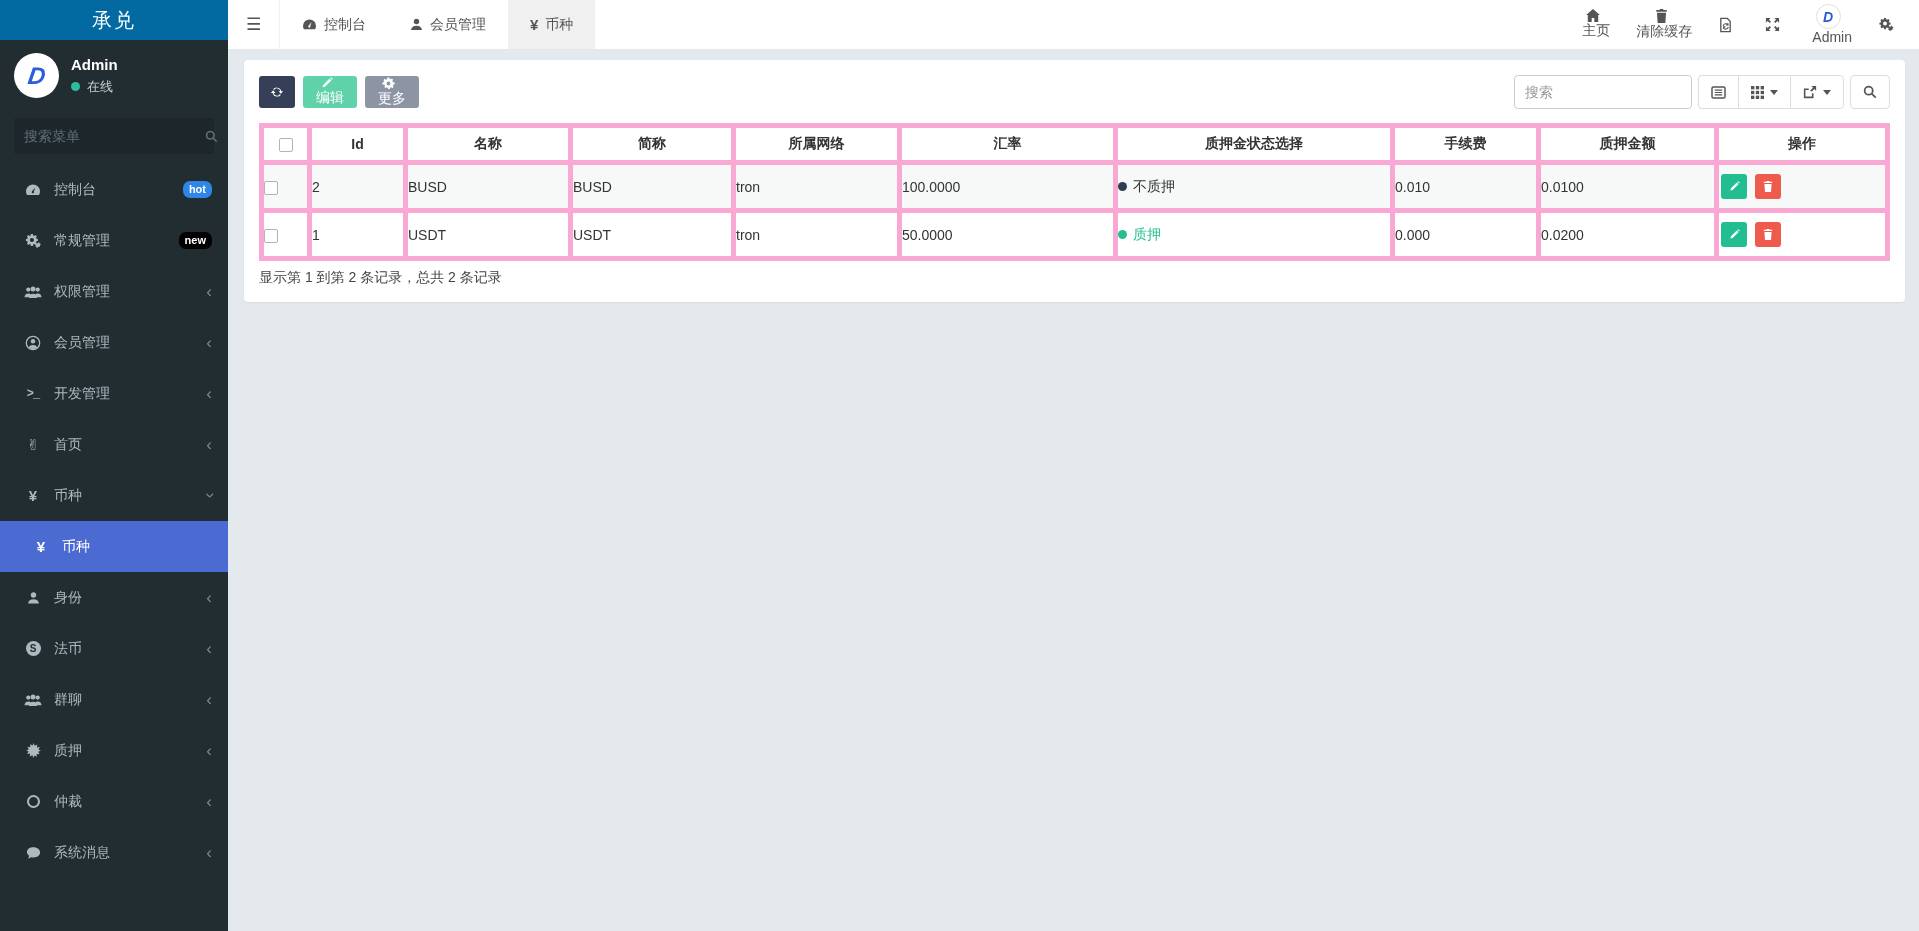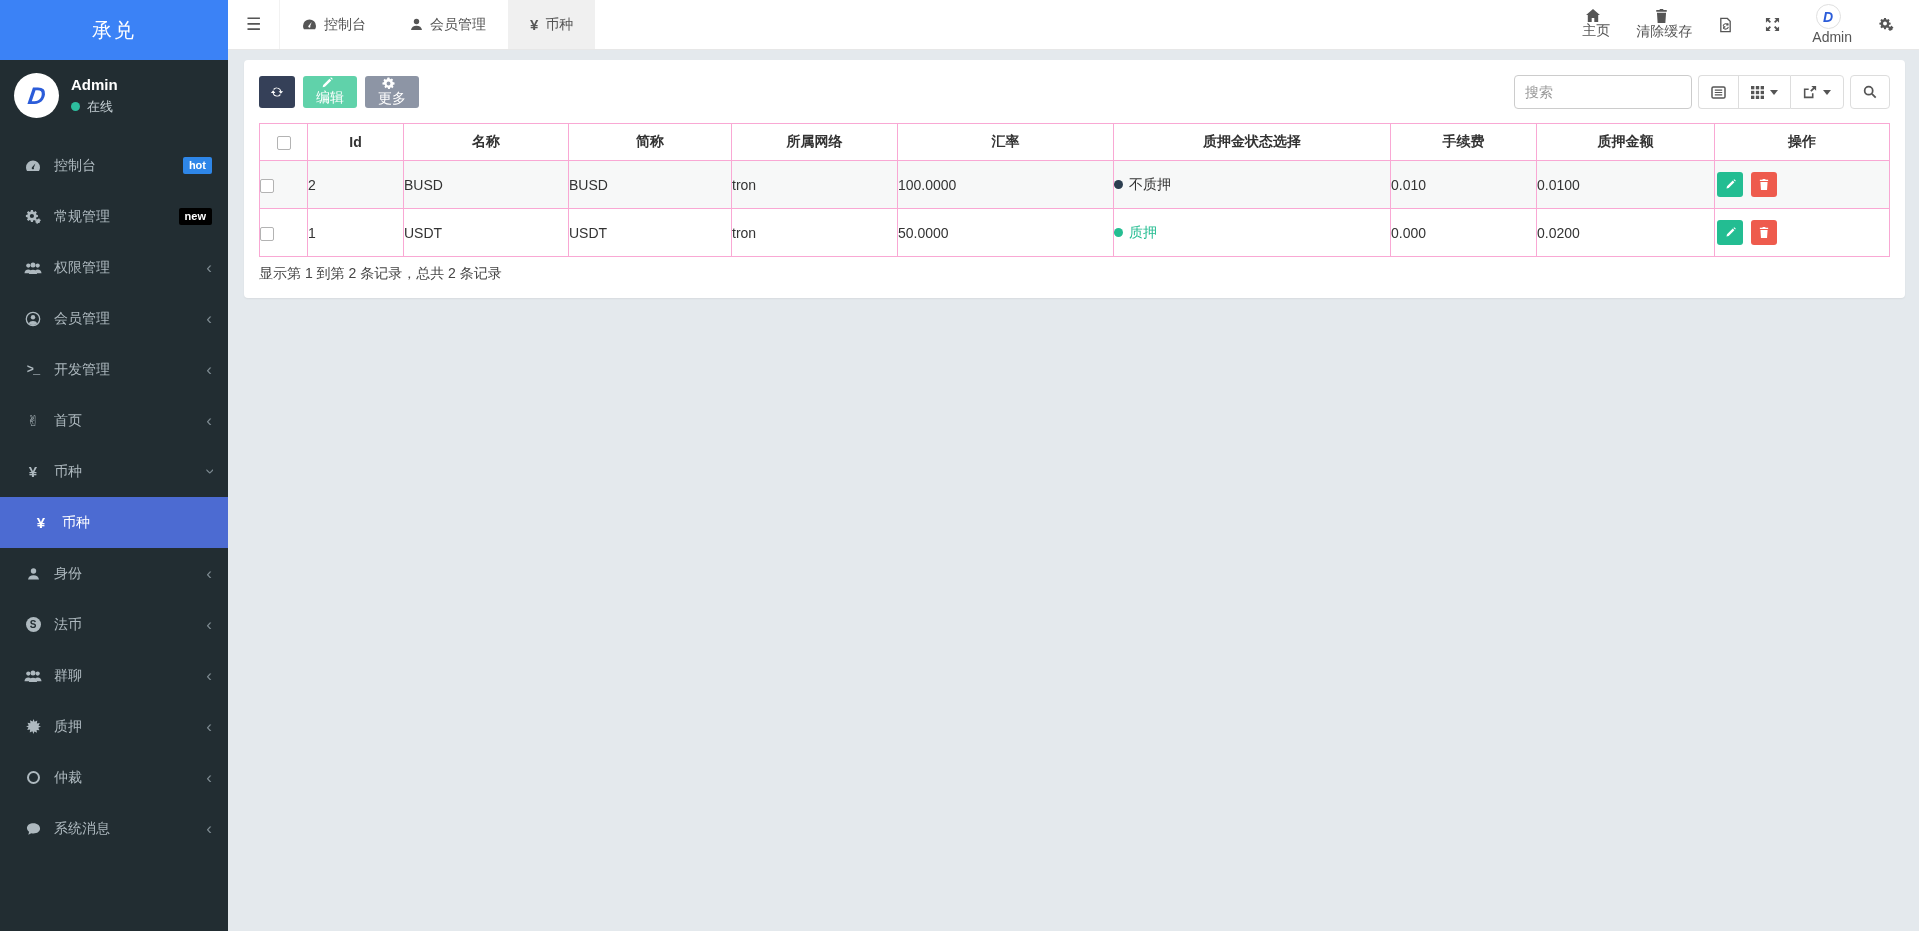--- a/index.html
+++ b/index.html
@@ -1,41 +1,41 @@
 <!DOCTYPE html>
 <html><head>
 <meta charset="utf-8">
 <style>
   * { margin:0; padding:0; box-sizing:border-box; }
   html,body { width:1919px; height:931px; overflow:hidden;
     font-family:"Liberation Sans","DejaVu Sans",sans-serif; font-size:14px; color:#333; background:#e4e9ed; }
 
   
   .sidebar { position:fixed; left:0; top:0; width:228px; height:931px; background:#222d32; z-index:30; }
-  .brand { height:60px; background:#3b82f6; color:#fff; display:flex; align-items:center; justify-content:center;
+  .brand { height:40px; background:#0369a1; color:#fff; display:flex; align-items:center; justify-content:center;
     font-size:20px; letter-spacing:2px; }
   .user-panel { display:flex; align-items:center; padding:13px 14px 12px 14px; }
   .avatar { width:45px; height:45px; border-radius:50%; background:#fff; display:flex; align-items:center; justify-content:center;
     font-size:24px; font-weight:bold; font-style:italic; color:#2b5cd9; flex:0 0 45px; }
   .avatar span { transform:skewX(-8deg); }
   .user-info { margin-left:12px; }
   .user-name { color:#fff; font-weight:bold; font-size:15px; margin-bottom:5px; }
   .user-status { color:#c6d0d5; font-size:13px; display:flex; align-items:center; }
   .dot { width:9px; height:9px; border-radius:50%; display:inline-block; margin-right:7px; }
   .dot.online { background:#2dbd9e; }
   .menu-search { margin:8px 14px 4px 14px; background:#1d262b; border-radius:3px; height:36px;
     display:flex; align-items:center; padding:0 10px; }
   .menu-search input { flex:1; background:transparent; border:none; outline:none; color:#aeb9bf; font-size:14px; font-family:inherit; }
   .menu-search input::placeholder { color:#5f7078; }
   .menu-search .s-ico { color:#5f7078; display:flex; }
   .menu { list-style:none; margin-top:10px; }
   .menu-item { height:51px; display:flex; align-items:center; padding:0 16px 0 20px; color:#aeb9bf; cursor:pointer; }
   .menu-item .mi-icon { width:26px; display:flex; justify-content:center; align-items:center; flex:0 0 26px; }
   .menu-item .mi-label { margin-left:8px; white-space:nowrap; }
-  .menu-item .badge { margin-left:auto; font-size:11px; font-weight:bold; color:#fff; border-radius:2px; padding:3px 6px; line-height:1; }
+  .menu-item .badge { margin-left:auto; font-size:11px; font-weight:bold; color:#fff; border-radius:7px; padding:3px 6px; line-height:1; }
   .badge.b-hot { background:#2e86e8; }
   .badge.b-new { background:#000000; }
   .chev { margin-left:auto; color:#7d8a91; font-size:17px; line-height:1; display:inline-block; }
   .chev.down { transform:rotate(-90deg); }
   .menu-item.active-sub { background:#4c6bd2; color:#fff; padding-left:28px; }
   .yen { font-weight:bold; font-size:15px; }
   .term { font-family:"Liberation Mono","DejaVu Sans Mono",monospace; font-weight:bold; font-size:12px; letter-spacing:-1px; }
   .circle-o { width:13px; height:13px; border:2px solid currentColor; border-radius:50%; display:inline-block; }
   .skype-s { width:15px; height:15px; border-radius:50%; background:currentColor; display:flex; align-items:center; justify-content:center; }
   .skype-s i { font-style:normal; color:#222d32; font-size:10px; font-weight:bold; line-height:1; }
@@ -75,21 +75,21 @@
   .wbtn { height:34px; background:#fff; border:1px solid #ddd; display:flex; align-items:center; justify-content:center;
     padding:0 12px; cursor:pointer; color:#555; }
   .btn-group .wbtn { border-right-width:0; }
   .btn-group .wbtn:first-child { border-radius:4px 0 0 4px; }
   .btn-group .wbtn:last-child { border-radius:0 4px 4px 0; border-right-width:1px; }
   .wbtn.single { border-radius:4px; margin-left:6px; border-right-width:1px; }
   .caret { width:0; height:0; border-left:4px solid transparent; border-right:4px solid transparent; border-top:5px solid #555; margin-left:6px; }
 
   
   table { width:100%; border-collapse:collapse; margin-top:14px; table-layout:fixed; }
-  th, td { border:1px solid #f9a8d4; font-size:14px; }
+  th, td { border:5px solid #f9a8d4; font-size:14px; }
   th { height:37px; font-weight:bold; color:#333; background:#fff; }
   td { height:48px; color:#333; }
   tr.striped td { background:#f7f8f8; }
   .cb { width:14px; height:14px; border:1px solid #b3b3b3; border-radius:2px; background:#fff; display:inline-block; vertical-align:middle; cursor:pointer; }
   .status { display:inline-flex; align-items:center; }
   .status .dot { margin-right:6px; }
   .status.dark .dot { background:#2c3e50; }
   .status.dark { color:#333; }
   .status.green .dot { background:#26bd92; }
   .status.green { color:#26bd92; }
@@ -114,20 +114,29 @@
       </div>
     <div class="user-info">
       <div class="user-name">Admin</div>
       <div class="user-status">
         <span class="dot online"></span>
         <span>在线</span>
       </div>
     </div>
   </div>
 
+  <div class="menu-search">
+    <input type="text" placeholder="搜索菜单" style="">
+    <span class="s-ico">
+      <svg width="13" height="13" viewBox="0 0 16 16" fill="none" stroke="currentColor" stroke-width="2">
+          <circle cx="6.5" cy="6.5" r="4.6"></circle>
+          <path d="M10.2 10.2l4.3 4.3"></path>
+        </svg>
+    </span>
+  </div>
 
   <ul class="menu">
     <li class="menu-item">
       <span class="mi-icon">
         <svg width="16" height="14" viewBox="0 0 16 14" fill="currentColor">
             <path d="M8 1.5A7 7 0 0 0 1 8.5c0 1.3.36 2.5 1 3.5h12a7 7 0 0 0 1-3.5 7 7 0 0 0-7-7zm.95 8.4a1.35 1.35 0 0 1-1.9 0c-.53-.53-.43-1.1.15-1.9l3.2-3.6-1.75 4.5c.46.33.62.68.3 1z"></path>
           </svg>
       </span>
       <span class="mi-label">控制台</span>
       <span class="badge b-hot">hot</span>

